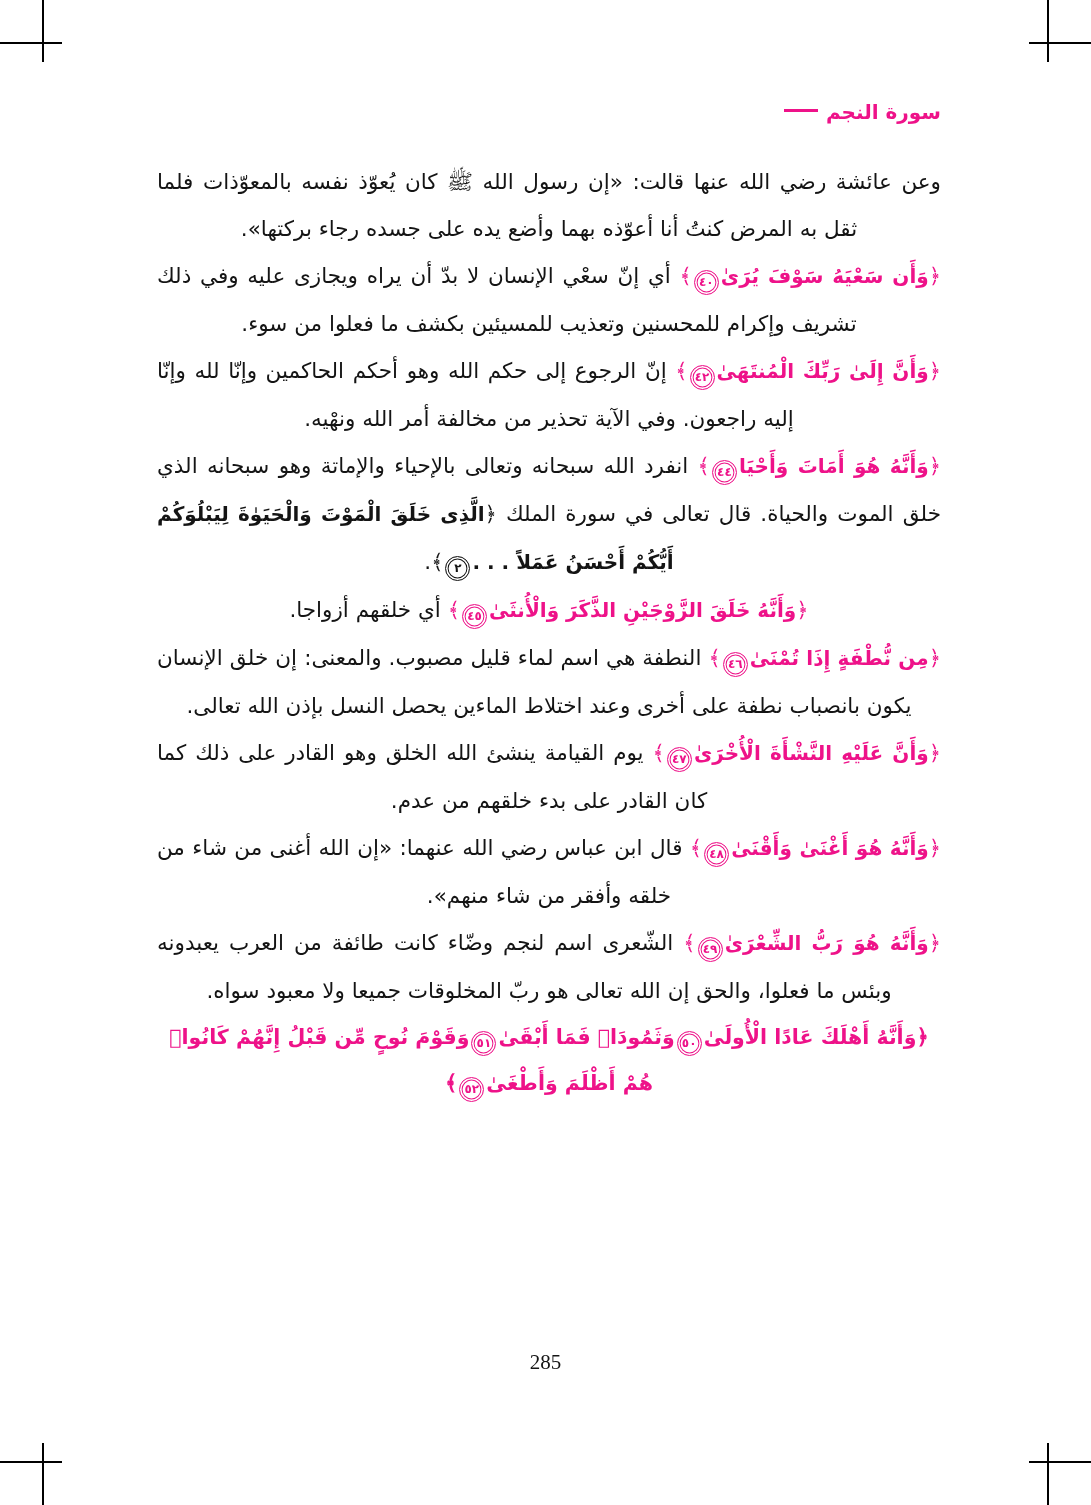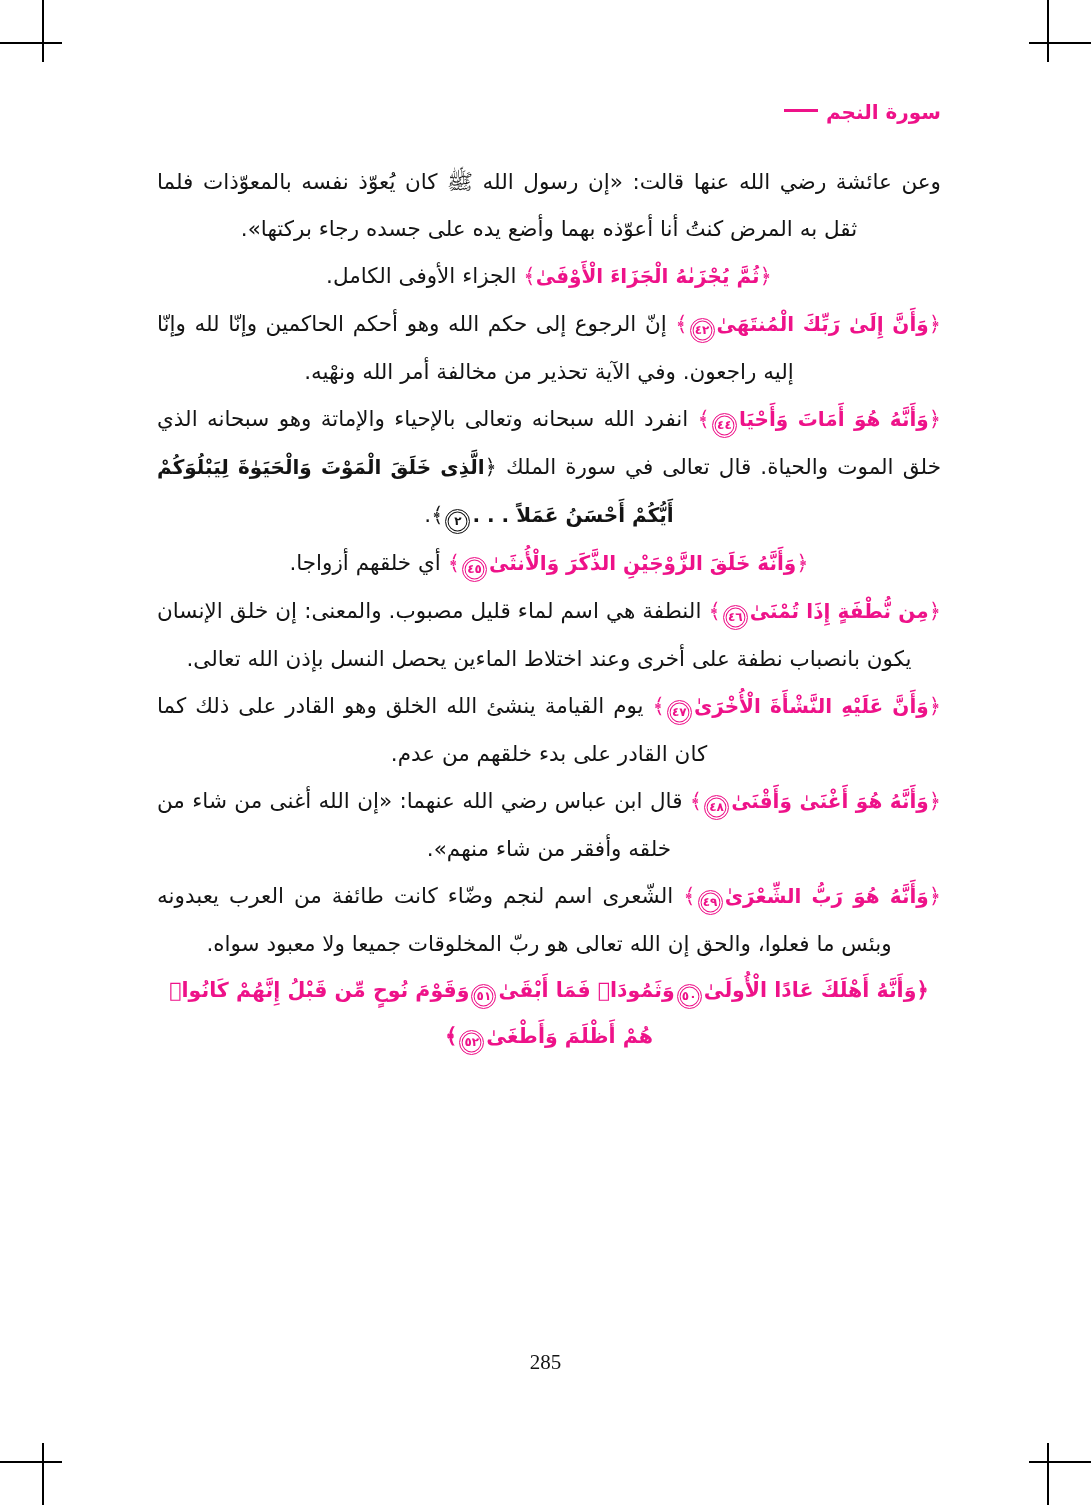--- a/index.html
+++ b/index.html
@@ -155,22 +155,22 @@
 
   <div class="running-header">
     <span>سورة النجم</span>
     <span class="header-rule"></span>
   </div>
 
   <div class="text-block">
 
     <p class="para"><span>وعن عائشة رضي الله عنها قالت: «إن رسول الله ﷺ كان يُعوّذ نفسه بالمعوّذات فلما ثقل به المرض كنتُ أنا أعوّذه بهما وأضع يده على جسده رجاء بركتها».</span></p>
 
+    <p class="para"><span class="bracket">﴿</span><span class="ayah">وَأَن سَعْيَهُ سَوْفَ يُرَىٰ</span><span class="ayah-num">٤٠</span><span class="bracket">﴾</span> <span>أي إنّ سعْي الإنسان لا بدّ أن يراه ويجازى عليه وفي ذلك تشريف وإكرام للمحسنين وتعذيب للمسيئين بكشف ما فعلوا من سوء.</span></p>
 
-    <p class="para"><span class="bracket">﴿</span><span class="ayah">ثُمَّ يُجْزَىٰهُ الْجَزَاءَ الْأَوْفَىٰ</span><span class="bracket">﴾</span> <span>الجزاء الأوفى الكامل.</span></p>
 
     <p class="para"><span class="bracket">﴿</span><span class="ayah">وَأَنَّ إِلَىٰ رَبِّكَ الْمُنتَهَىٰ</span><span class="ayah-num">٤٢</span><span class="bracket">﴾</span> <span>إنّ الرجوع إلى حكم الله وهو أحكم الحاكمين وإنّا لله وإنّا إليه راجعون. وفي الآية تحذير من مخالفة أمر الله ونهْيه.</span></p>
 
 
     <p class="para"><span class="bracket">﴿</span><span class="ayah">وَأَنَّهُ هُوَ أَمَاتَ وَأَحْيَا</span><span class="ayah-num">٤٤</span><span class="bracket">﴾</span> <span>انفرد الله سبحانه وتعالى بالإحياء والإماتة وهو سبحانه الذي خلق الموت والحياة. قال تعالى في سورة الملك</span> <span class="bracket dark">﴿</span><span class="ayah-black">الَّذِى خَلَقَ الْمَوْتَ وَالْحَيَوٰةَ لِيَبْلُوَكُمْ أَيُّكُمْ أَحْسَنُ عَمَلاً . . .</span><span class="ayah-num dark">٢</span><span class="bracket dark">﴾</span>.</p>
 
     <p class="para"><span class="bracket">﴿</span><span class="ayah">وَأَنَّهُ خَلَقَ الزَّوْجَيْنِ الذَّكَرَ وَالْأُنثَىٰ</span><span class="ayah-num">٤٥</span><span class="bracket">﴾</span> <span>أي خلقهم أزواجا.</span></p>
 
     <p class="para"><span class="bracket">﴿</span><span class="ayah">مِن نُّطْفَةٍ إِذَا تُمْنَىٰ</span><span class="ayah-num">٤٦</span><span class="bracket">﴾</span> <span>النطفة هي اسم لماء قليل مصبوب. والمعنى: إن خلق الإنسان يكون بانصباب نطفة على أخرى وعند اختلاط الماءين يحصل النسل بإذن الله تعالى.</span></p>
 

